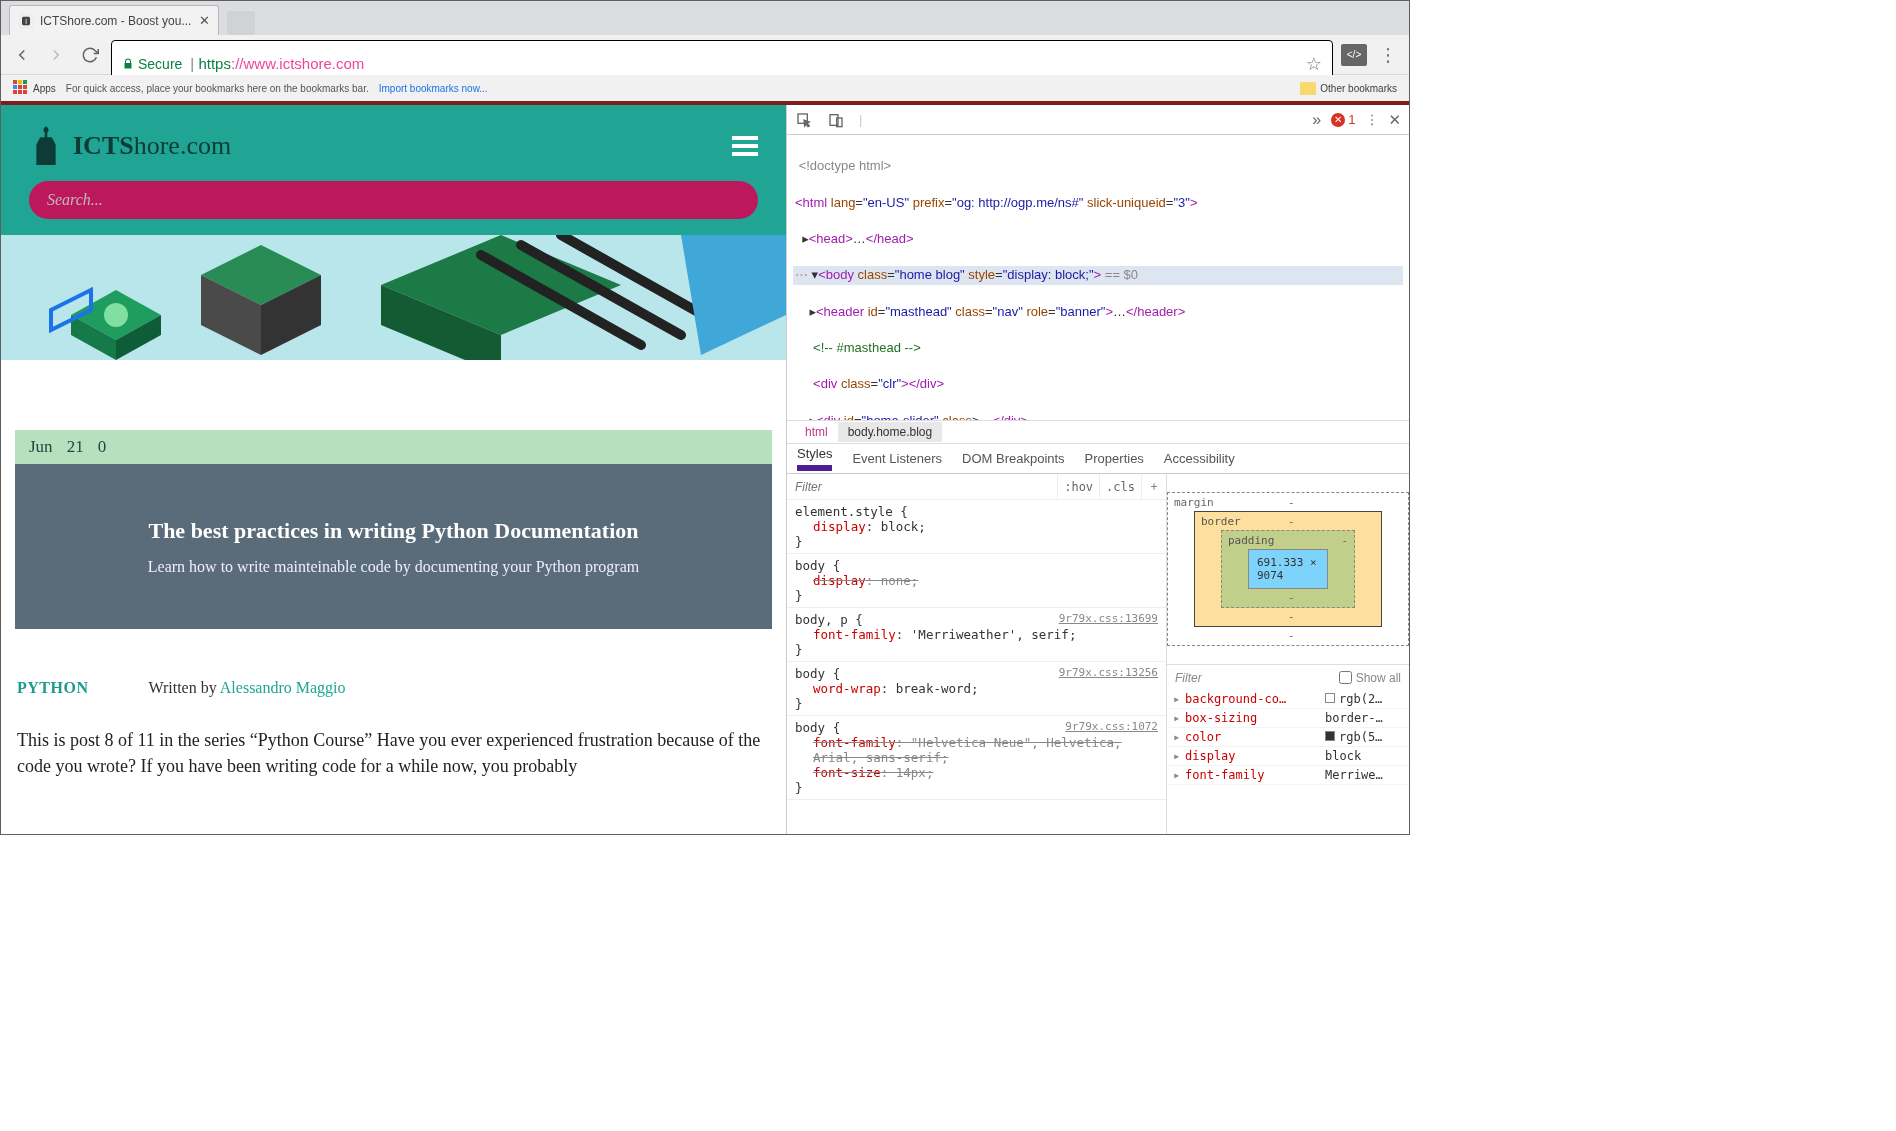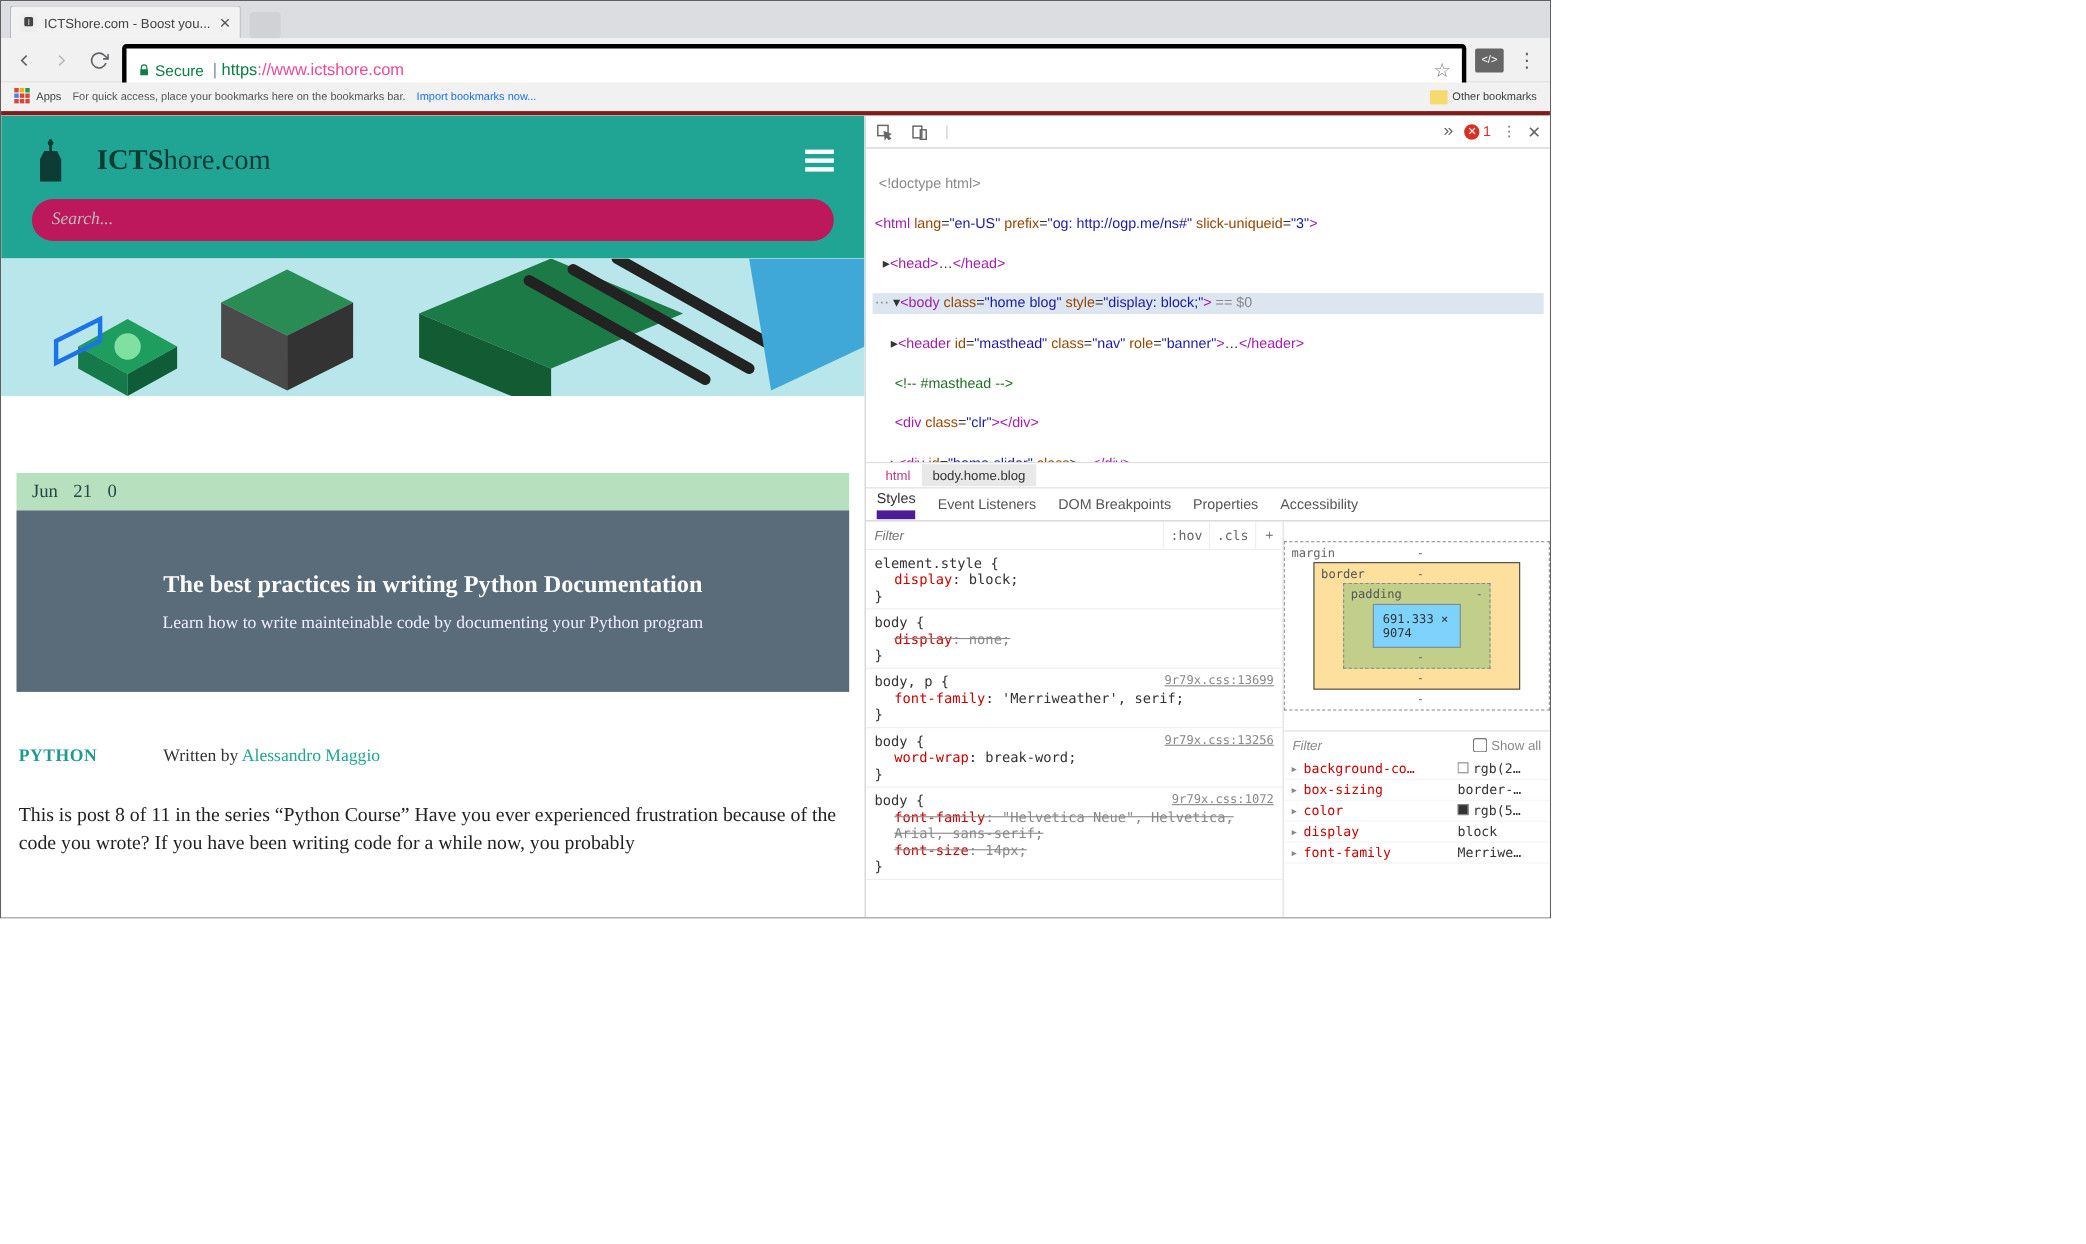--- a/index.html
+++ b/index.html
@@ -17,21 +17,21 @@
 .tab { background: #f2f2f2; height: 30px; width: 210px; display: flex; align-items: center; padding: 0 8px; border-top-left-radius: 3px; border-top-right-radius: 3px; font-size: 12px; color: #444; position: relative; border: 1px solid #b9b9bc; border-bottom: none; }
 .tab .favicon { width: 16px; height: 16px; margin-right: 6px; background: #eee; border-radius: 2px; display: flex; align-items: center; justify-content: center; font-size: 10px; }
 .tab .title { flex: 1; overflow: hidden; white-space: nowrap; text-overflow: ellipsis; }
 .tab .close { font-size: 13px; color: #555; }
 .newtab { width: 28px; height: 24px; margin-left: 8px; background: #d1d2d5; border-radius: 3px; }
 
 
 .toolbar { height: 40px; background: #f1f1f1; display: flex; align-items: center; padding: 0 8px; border-bottom: 1px solid #d8d8d8; gap: 8px; }
 .toolbar .navbtn { width: 26px; height: 26px; display: flex; align-items: center; justify-content: center; color: #555; }
 .toolbar .navbtn.disabled { color: #bbb; }
-.omnibox { flex: 1; height: 48px; background: #fff; border: 4px solid #000000; border-radius: 4px; display: flex; align-items: center; padding: 0 10px; font-size: 15px; margin-top: 18px; }
+.omnibox { flex: 1; height: 48px; background: #fff; border: 1px solid #000000; border-radius: 4px; display: flex; align-items: center; padding: 0 10px; font-size: 15px; margin-top: 18px; }
 .omnibox .secure { color: #0b8043; font-size: 14px; margin-right: 8px; display: flex; align-items: center; gap: 4px; }
 .omnibox .lock { width: 12px; height: 12px; }
 .omnibox .proto { color: #0b8043; }
 .omnibox .url { color: #ec4899; }
 .omnibox .star { margin-left: auto; color: #777; font-size: 18px; }
 .toolbar .ext { width: 26px; height: 22px; background: #666; border-radius: 2px; display: flex; align-items: center; justify-content: center; color: #fff; font-size: 10px; }
 .toolbar .menu3 { font-size: 18px; color: #5f6368; }
 
 
 .bookbar { height: 30px; background: #f1f1f1; display: flex; align-items: center; padding: 0 12px; font-size: 10px; color: #3c4043; border-bottom: 4px solid #7f1d1d; gap: 10px; }
@@ -47,21 +47,21 @@
 
 
 .content { flex: 1; display: flex; overflow: hidden; }
 .page { width: 785px; background: #fff; display: flex; flex-direction: column; overflow: hidden; }
 .devtools { flex: 1; border-left: 1px solid #ccc; display: flex; flex-direction: column; background: #fff; }
 
 
 .site-header { background: #20a595; padding: 20px 28px 16px; color: #fff; }
 .site-header .brand { display: flex; align-items: center; gap: 10px; }
 .site-header .logo { width: 34px; height: 42px; }
-.site-header .sitename { font-family: Georgia, serif; font-size: 26px; color: #0d3b36; font-weight: bold; margin-left: 15px; }
+.site-header .sitename { font-family: Georgia, serif; font-size: 26px; color: #0d3b36; font-weight: bold; }
 .site-header .sitename .light { color: #0d3b36; font-weight: normal; }
 .site-header .ham { margin-left: auto; }
 .site-header .ham div { width: 26px; height: 4px; background: #fff; margin: 4px 0; }
 .searchbar { margin-top: 14px; background: #be185d; border-radius: 20px; height: 38px; display: flex; align-items: center; padding: 0 18px; font-family: Georgia, serif; color: #bbb; font-size: 16px; font-style: italic; }
 
 
 .hero { height: 125px; background: linear-gradient(180deg,#b7e4e8,#b7e4e8); position: relative; overflow: hidden; }
 .hero .iso { position: absolute; inset: 0; }
 
 
@@ -104,21 +104,21 @@
 
 .crumbs { height: 24px; border-top: 1px solid #ddd; border-bottom: 1px solid #ddd; display: flex; align-items: center; font-size: 12px; padding: 0 8px; gap: 0; }
 .crumbs span { padding: 3px 10px; cursor: pointer; }
 .crumbs .sel { color: #c0398b; }
 .crumbs .bg { background: #e8e8e8; }
 
 
 .dt-bottom { flex: 1; display: flex; overflow: hidden; border-top: none; }
 .styles-pane { width: 380px; display: flex; flex-direction: column; border-right: 1px solid #ddd; overflow: hidden; }
 .styles-tabs { height: 30px; display: flex; align-items: center; gap: 20px; padding: 0 10px; border-bottom: 1px solid #ccc; font-size: 13px; color: #555; }
-.styles-tabs .stab.active { color: #333; border-bottom: 8px solid #4c1d95; padding-bottom: 4px; }
+.styles-tabs .stab.active { color: #333; border-bottom: 6px solid #4c1d95; padding-bottom: 4px; }
 .filter-row { height: 26px; display: flex; align-items: center; border-bottom: 1px solid #eee; font-size: 12px; }
 .filter-row input { flex: 1; border: none; padding: 0 8px; font-style: italic; color: #888; outline: none; font-size: 12px; }
 .filter-row .chip { padding: 0 6px; color: #666; font-family: monospace; border-left: 1px solid #eee; height: 100%; display: flex; align-items: center; }
 .rules { flex: 1; overflow: auto; font-family: Consolas, monospace; font-size: 12.5px; }
 .rule { border-bottom: 1px solid #eee; padding: 4px 8px; }
 .rule .sel { color: #333; }
 .rule .src { float: right; color: #888; font-size: 11px; text-decoration: underline; }
 .rule .prop { padding-left: 18px; }
 .rule .pname { color: #c80000; }
 .rule .strike { text-decoration: line-through; color: #888; }

